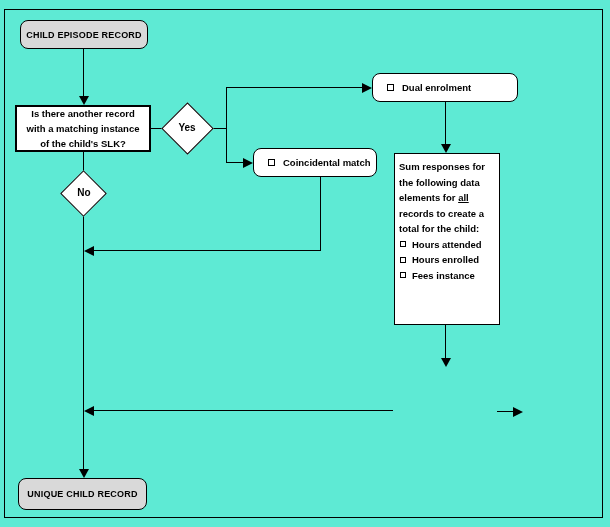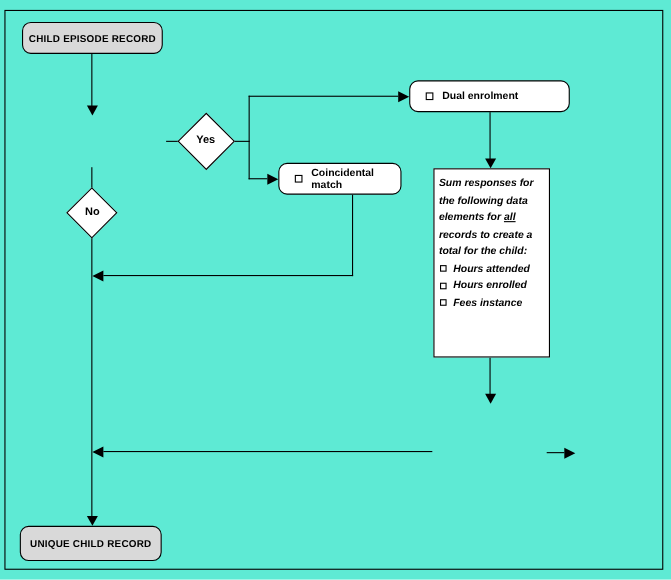--- a/index.html
+++ b/index.html
@@ -76,38 +76,43 @@
   <div class="ln" style="left:94px;top:410px;width:299px;height:1px;"></div>
   <div class="arr arr-l" style="left:84px;top:406px;"></div>
 
   <div class="ln" style="left:497px;top:411px;width:16px;height:1px;"></div>
   <div class="arr arr-r" style="left:513px;top:407px;"></div>
 
   <div class="node terminal" style="left:20px;top:20px;width:128px;height:29px;">
     <span>CHILD EPISODE RECORD</span>
   </div>
 
+  <div class="node decision-box" style="left:15px;top:105px;width:136px;height:47px;">
+    <span>Is there another record
+with a matching instance
+of the child's SLK?</span>
+  </div>
 
   <div class="diamond" style="left:169px;top:110px;width:37px;height:37px;"></div>
   <div class="dlabel" style="left:168px;top:122px;width:38px;">Yes</div>
 
   <div class="diamond" style="left:67px;top:177px;width:33px;height:33px;"></div>
   <div class="dlabel" style="left:65px;top:187px;width:38px;">No</div>
 
   <div class="node opt" style="left:372px;top:73px;width:146px;height:29px;">
     <span class="sq2"></span>
     <span>Dual enrolment</span>
   </div>
 
-  <div class="node opt" style="left:253px;top:148px;width:112px;height:29px;">
+  <div class="node opt" style="left:253px;top:148px;width:124px;height:29px;">
     <span class="sq2"></span>
     <span>Coincidental match</span>
   </div>
 
-  <div class="node sum-box" style="left:394px;top:153px;width:106px;height:172px;font-style:italic;">
+  <div class="node sum-box" style="left:394px;top:153px;width:106px;height:172px;">
     <p class="sum-para"><span>Sum responses for the following data elements for </span><span class="u">all</span><span> records to create a total for the child:</span></p>
     <div class="sum-item">
       <span class="sq"></span>
       <span>Hours attended</span>
     </div>
     <div class="sum-item">
       <span class="sq"></span>
       <span>Hours enrolled</span>
     </div>
     <div class="sum-item">

